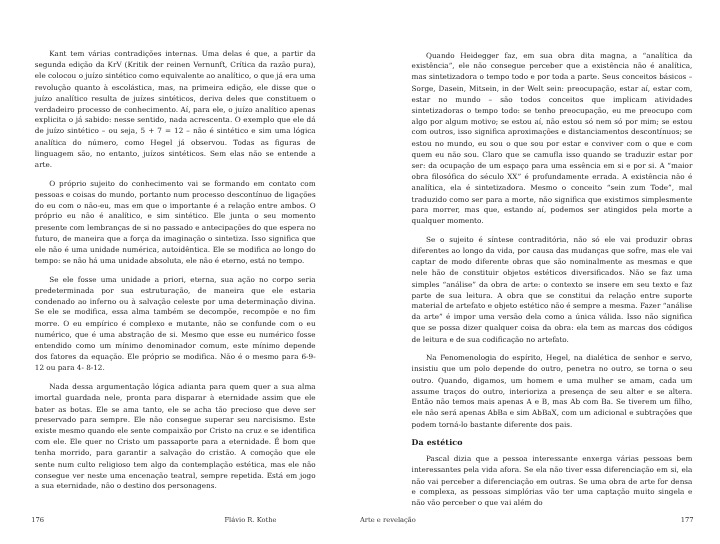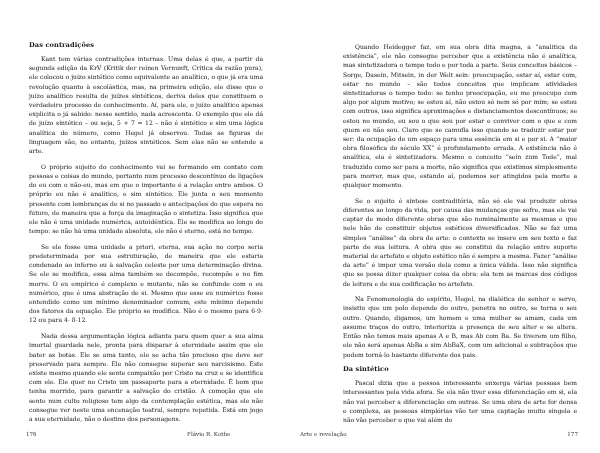--- a/index.html
+++ b/index.html
@@ -18,33 +18,32 @@
     .page.left .num { left: 26px; }
     .page.left .run { left: 187px; }
     .page.right .run { left: 0px; }
     .page.right .num { right: 22px; }
   </style>
 </head>
 <body>
 
 <div class="page left">
   <div class="col">
-    <h3>Das contradições</h3>
     <p>Kant tem várias contradições internas. Uma delas é que, a partir da segunda edição da KrV (Kritik der reinen Vernunft, Crítica da razão pura), ele colocou o juízo sintético como equivalente ao analítico, o que já era uma revolução quanto à escolástica, mas, na primeira edição, ele disse que o juízo analítico resulta de juízes sintéticos, deriva deles que constituem o verdadeiro processo de conhecimento. Aí, para ele, o juízo analítico apenas explicita o já sabido: nesse sentido, nada acrescenta. O exemplo que ele dá de juízo sintético – ou seja, 5 + 7 = 12 – não é sintético e sim uma lógica analítica do número, como Hegel já observou. Todas as figuras de linguagem são, no entanto, juízos sintéticos. Sem elas não se entende a arte.</p>
     <p>O próprio sujeito do conhecimento vai se formando em contato com pessoas e coisas do mundo, portanto num processo descontínuo de ligações do eu com o não-eu, mas em que o importante é a relação entre ambos. O próprio eu não é analítico, e sim sintético. Ele junta o seu momento presente com lembranças de si no passado e antecipações do que espera no futuro, de maneira que a força da imaginação o sintetiza. Isso significa que ele não é uma unidade numérica, autoidêntica. Ele se modifica ao longo do tempo: se não há uma unidade absoluta, ele não é eterno, está no tempo.</p>
     <p>Se ele fosse uma unidade a priori, eterna, sua ação no corpo seria predeterminada por sua estruturação, de maneira que ele estaria condenado ao inferno ou à salvação celeste por uma determinação divina. Se ele se modifica, essa alma também se decompõe, recompõe e no fim morre. O eu empírico é complexo e mutante, não se confunde com o eu numérico, que é uma abstração de si. Mesmo que esse eu numérico fosse entendido como um mínimo denominador comum, este mínimo depende dos fatores da equação. Ele próprio se modifica. Não é o mesmo para 6-9-12 ou para 4- 8-12.</p>
     <p>Nada dessa argumentação lógica adianta para quem quer a sua alma imortal guardada nele, pronta para disparar à eternidade assim que ele bater as botas. Ele se ama tanto, ele se acha tão precioso que deve ser preservado para sempre. Ele não consegue superar seu narcisismo. Este existe mesmo quando ele sente compaixão por Cristo na cruz e se identifica com ele. Ele quer no Cristo um passaporte para a eternidade. É bom que tenha morrido, para garantir a salvação do cristão. A comoção que ele sente num culto religioso tem algo da contemplação estética, mas ele não consegue ver neste uma encenação teatral, sempre repetida. Está em jogo a sua eternidade, não o destino dos personagens.</p>
   </div>
   <span class="footer num">176</span>
   <span class="footer run">Flávio R. Kothe</span>
 </div>
 
 <div class="page right">
   <div class="col">
     <p>Quando Heidegger faz, em sua obra dita magna, a “analítica da existência”, ele não consegue perceber que a existência não é analítica, mas sintetizadora o tempo todo e por toda a parte. Seus conceitos básicos – Sorge, Dasein, Mitsein, in der Welt sein: preocupação, estar aí, estar com, estar no mundo – são todos conceitos que implicam atividades sintetizadoras o tempo todo: se tenho preocupação, eu me preocupo com algo por algum motivo; se estou aí, não estou só nem só por mim; se estou com outros, isso significa aproximações e distanciamentos descontínuos; se estou no mundo, eu sou o que sou por estar e conviver com o que e com quem eu não sou. Claro que se camufla isso quando se traduzir estar por ser: da ocupação de um espaço para uma essência em si e por si. A “maior obra filosófica do século XX” é profundamente errada. A existência não é analítica, ela é sintetizadora. Mesmo o conceito “sein zum Tode”, mal traduzido como ser para a morte, não significa que existimos simplesmente para morrer, mas que, estando aí, podemos ser atingidos pela morte a qualquer momento.</p>
     <p>Se o sujeito é síntese contraditória, não só ele vai produzir obras diferentes ao longo da vida, por causa das mudanças que sofre, mas ele vai captar de modo diferente obras que são nominalmente as mesmas e que nele hão de constituir objetos estéticos diversificados. Não se faz uma simples “análise” da obra de arte: o contexto se insere em seu texto e faz parte de sua leitura. A obra que se constitui da relação entre suporte material de artefato e objeto estético não é sempre a mesma. Fazer “análise da arte” é impor uma versão dela como a única válida. Isso não significa que se possa dizer qualquer coisa da obra: ela tem as marcas dos códigos de leitura e de sua codificação no artefato.</p>
     <p>Na Fenomenologia do espírito, Hegel, na dialética de senhor e servo, insistiu que um polo depende do outro, penetra no outro, se torna o seu outro. Quando, digamos, um homem e uma mulher se amam, cada um assume traços do outro, interioriza a presença de seu alter e se altera. Então não temos mais apenas A e B, mas Ab com Ba. Se tiverem um filho, ele não será apenas AbBa e sim AbBaX, com um adicional e subtrações que podem torná-lo bastante diferente dos pais.</p>
-    <h3>Da sintético</h3>
+    <h3>Da estético</h3>
     <p>Pascal dizia que a pessoa interessante enxerga várias pessoas bem interessantes pela vida afora. Se ela não tiver essa diferenciação em si, ela não vai perceber a diferenciação em outras. Se uma obra de arte for densa e complexa, as pessoas simplórias vão ter uma captação muito singela e não vão perceber o que vai além do</p>
   </div>
   <span class="footer run">Arte e revelação</span>
   <span class="footer num">177</span>
 </div>
 
 </body></html>

